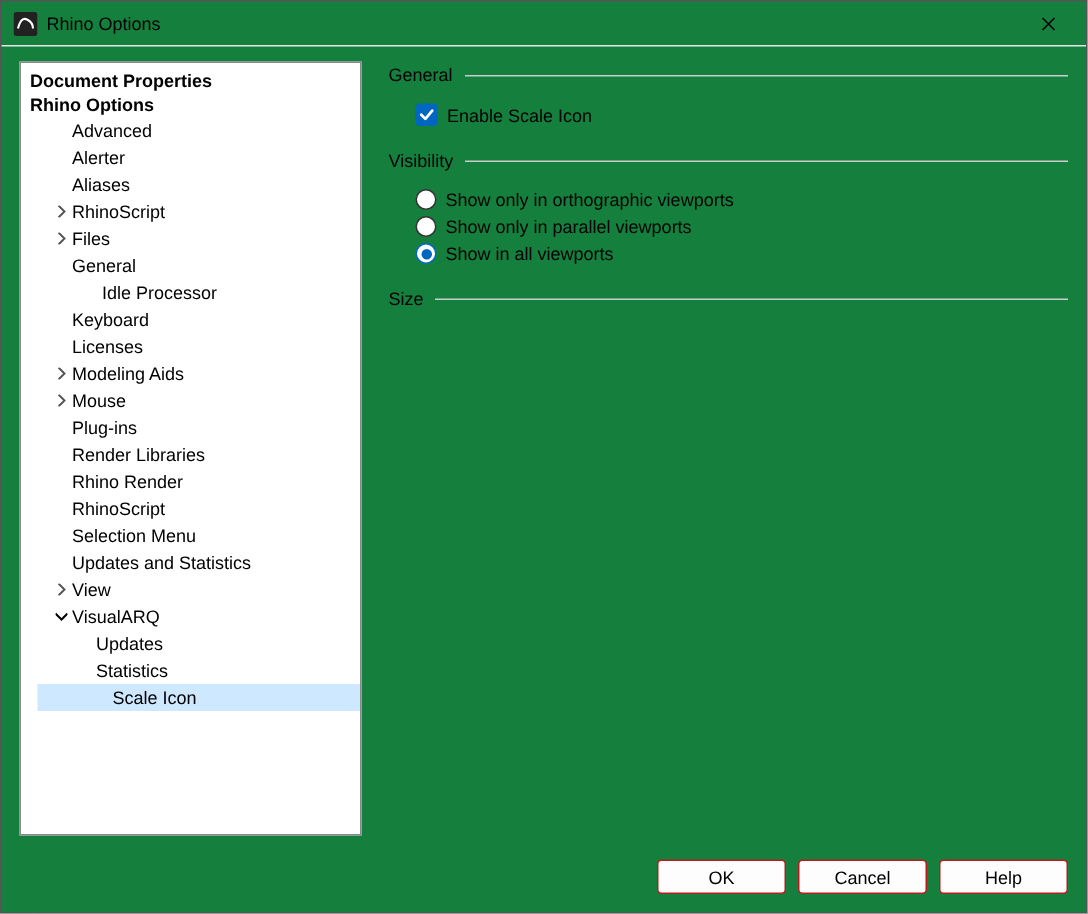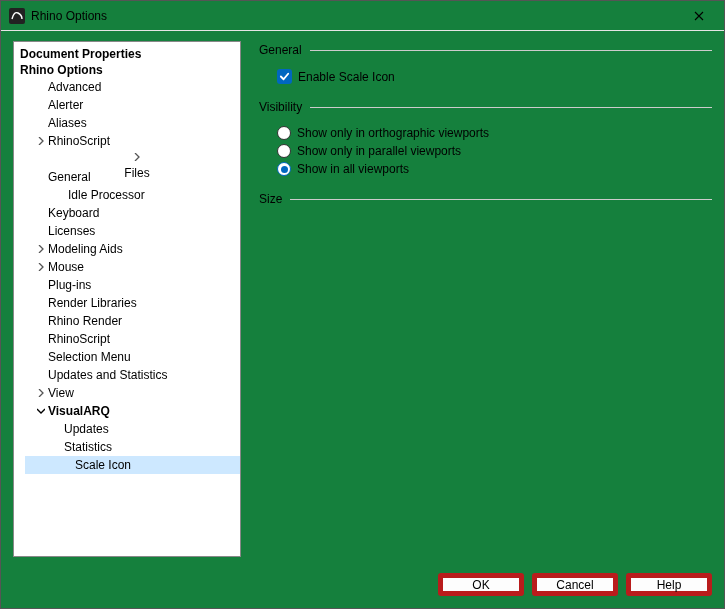--- a/index.html
+++ b/index.html
@@ -163,21 +163,21 @@
 
   .footer {
     display: flex;
     justify-content: flex-end;
     gap: 8px;
     padding: 10px 12px 12px 12px;
   }
   .btn {
     min-width: 86px;
     height: 23px;
-    border: 5px solid #b91c1c;
+    border: 1px solid #b91c1c;
     background: #fdfdfd;
     border-radius: 3px;
     display: inline-flex;
     align-items: center; justify-content: center;
     cursor: pointer;
     font-size: 12px;
   }
 </style>
 </head>
 <body>
@@ -218,21 +218,21 @@
           <span class="tree-label">Aliases</span>
         </div>
         <div class="tree-item" style="padding-left: 20px;">
           <span class="chevron">
             <svg width="8" height="8" viewBox="0 0 8 8">
               <path d="M2 0 L6 4 L2 8" stroke="#555" stroke-width="1.3" fill="none"></path>
             </svg>
           </span>
           <span class="tree-label">RhinoScript</span>
         </div>
-        <div class="tree-item" style="padding-left: 20px; flex-direction: column;">
+        <div class="tree-item" style="padding-left: 20px;">
           <span class="chevron">
             <svg width="8" height="8" viewBox="0 0 8 8">
               <path d="M2 0 L6 4 L2 8" stroke="#555" stroke-width="1.3" fill="none"></path>
             </svg>
           </span>
           <span class="tree-label">Files</span>
         </div>
         <div class="tree-item" style="padding-left: 20px;">
           <span class="chevron"></span>
           <span class="tree-label">General</span>
@@ -290,21 +290,21 @@
           <span class="tree-label">Updates and Statistics</span>
         </div>
         <div class="tree-item" style="padding-left: 20px;">
           <span class="chevron">
             <svg width="8" height="8" viewBox="0 0 8 8">
               <path d="M2 0 L6 4 L2 8" stroke="#555" stroke-width="1.3" fill="none"></path>
             </svg>
           </span>
           <span class="tree-label">View</span>
         </div>
-        <div class="tree-item" style="padding-left: 20px; font-weight: bold;">
+        <div class="tree-item" style="padding-left: 20px;">
           <span class="chevron">
             <svg width="8" height="8" viewBox="0 0 8 8">
               <path d="M0 2 L4 6 L8 2" stroke="#000" stroke-width="1.3" fill="none"></path>
             </svg>
           </span>
           <span class="tree-label">VisualARQ</span>
         </div>
         <div class="tree-item" style="padding-left: 36px;">
           <span class="chevron"></span>
           <span class="tree-label">Updates</span>

